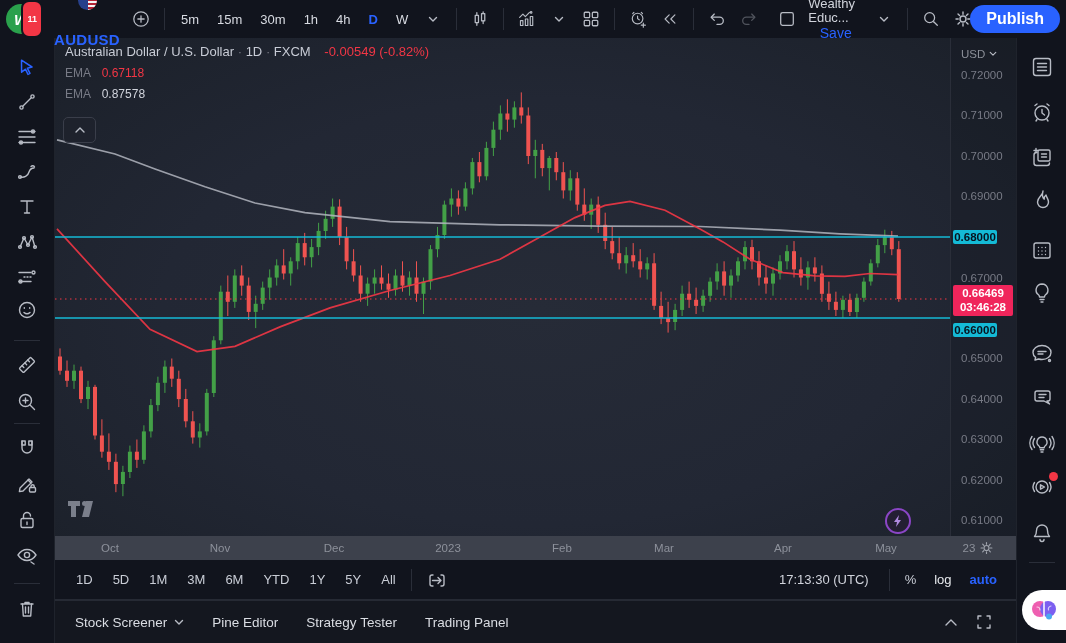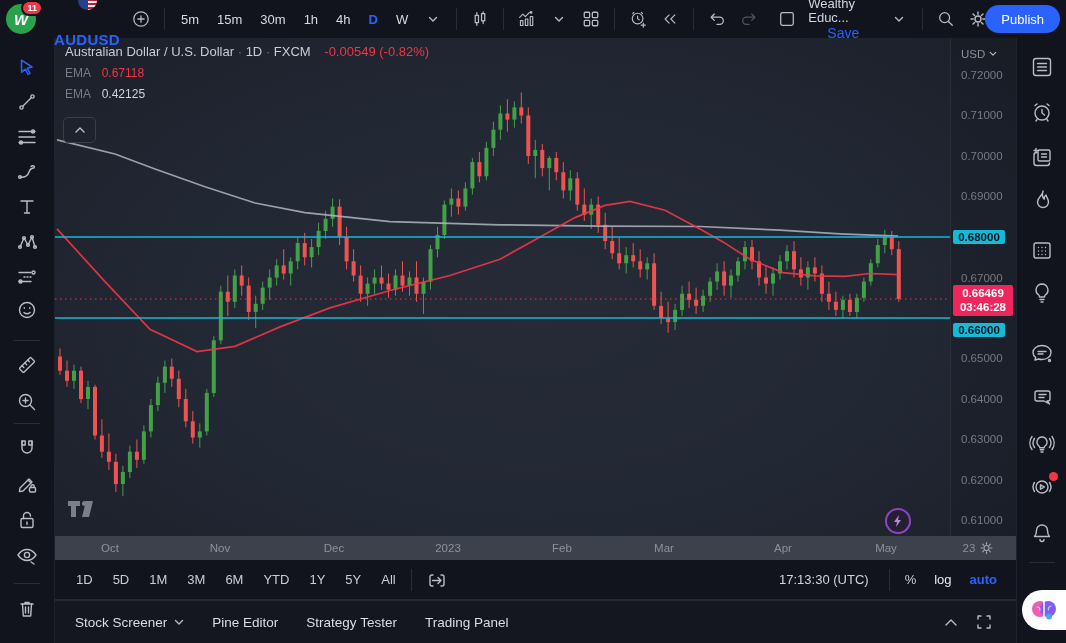--- a/index.html
+++ b/index.html
@@ -9,36 +9,36 @@
   svg{display:block}
   .ic{stroke:#b8bcc5;fill:none;stroke-width:1.4;stroke-linecap:round;stroke-linejoin:round}
 
   
   .topbar{position:absolute;left:0;top:0;width:1066px;height:38px;background:#11141d;
     display:flex;align-items:center;padding:0 6px;gap:6px;z-index:30;}
   .avatar{position:relative;width:30px;height:30px;border-radius:50%;background:#2aa14c;
     display:flex;align-items:center;justify-content:center;font-weight:bold;font-style:italic;
     color:#fff;font-size:15px;flex:0 0 auto;}
   .badge{position:absolute;top:-4px;right:-7px;background:#f23645;color:#fff;font-size:9px;
-    font-weight:bold;font-style:normal;border-radius:8px;padding:1px 4px;border:2px solid #11141d;text-align:right;}
+    font-weight:bold;font-style:normal;border-radius:8px;padding:12px 4px;border:2px solid #11141d;text-align:right;}
   .flag{width:19px;height:19px;border-radius:50%;overflow:hidden;flex:0 0 auto;
     background:linear-gradient(90deg,#27408b 0 50%,#b22234 50% 100%);position:relative;}
   .flag:after{content:"";position:absolute;right:0;top:0;width:50%;height:100%;
     background:repeating-linear-gradient(180deg,#b22234 0 2px,#f5f5f5 2px 4px);}
   .symname{color:#2962ff;font-weight:bold;font-size:15px;letter-spacing:.3px;margin-right:2px;}
   .tbtn{display:flex;align-items:center;justify-content:center;height:28px;min-width:26px;
     padding:0 4px;border-radius:4px;color:#d1d4dc;font-size:13px;}
   .tbtn.dim{opacity:.38}
   .tf{font-size:13px;color:#d8dbe2;padding:0 6px;}
   .tf.active{color:#2962ff;font-weight:bold;}
   .vsep{width:1px;height:22px;background:#2a2e39;margin:0 4px;flex:0 0 auto;}
   .layoutname{display:flex;flex-direction:column;align-items:center;line-height:1.1;padding:0 2px;}
   .layoutname .nm{font-size:13px;color:#d1d4dc;}
   .layoutname .sv{font-size:14px;color:#2962ff;}
-  .publish{background:#2962ff;color:#fff;font-size:13px;font-weight:normal;border:none;
+  .publish{background:#2962ff;color:#fff;font-size:16px;font-weight:bold;border:none;
     border-radius:16px;height:28px;padding:0 16px;margin-left:2px;}
   .spacer{flex:1}
 
   
   .left-rail{position:absolute;left:0;top:38px;width:55px;height:605px;background:#11141d;
     border-right:1px solid #1f232c;z-index:20;}
   .right-rail{position:absolute;right:0;top:38px;width:50px;height:605px;background:#11141d;
     border-left:1px solid #1f232c;z-index:20;}
   .railbtn{position:absolute;left:50%;transform:translate(-50%,-50%);width:34px;height:34px;
     display:flex;align-items:center;justify-content:center;border-radius:6px;}
@@ -65,21 +65,21 @@
     border:1px solid #3a3e4a;border-radius:5px;display:flex;align-items:center;justify-content:center;z-index:5;}
   .tvlogo{position:absolute;left:12px;top:461px;opacity:.75;z-index:4;}
   .flashbtn{position:absolute;left:830px;top:470px;width:26px;height:26px;border-radius:50%;
     background:#241f33;border:2px solid #8b46c6;display:flex;align-items:center;justify-content:center;z-index:5;}
 
   
   .price-axis{position:absolute;right:0;top:0;width:66px;height:498px;border-left:1px solid #2a2e39;
     background:rgba(17,20,29,0.25);z-index:6;font-size:11.5px;color:#787b86;}
   .axis-cur{position:absolute;left:10px;top:10px;color:#8b8f98;display:flex;align-items:center;gap:4px;}
   .tick{position:absolute;left:10px;transform:translateY(-50%);white-space:nowrap;}
-  .lvl{position:absolute;left:2px;transform:translateY(-50%);width:52px;text-align:center;
+  .lvl{position:absolute;left:2px;transform:translateY(-50%);width:44px;text-align:center;
     border-radius:2px;font-size:11.5px;padding:1px 0;color:#07131f;font-weight:bold;}
   .lastlbl{position:absolute;left:2px;width:60px;text-align:center;border-radius:2px;
     color:#fff;font-weight:bold;font-size:11.5px;line-height:1.25;padding:1px 0;}
 
   
   .time-axis{position:relative;width:961px;height:24px;background:#3d414c;z-index:7;padding-left:45px;}
   .mon{position:absolute;top:50%;transform:translate(-50%,-50%);font-size:11.5px;color:#8d919b;}
   .taxis-gear{position:absolute;right:22px;top:50%;transform:translateY(-50%);opacity:.8}
 
   
@@ -591,21 +591,21 @@
           <span style="color:#787b86"> · </span>
           <span>FXCM</span>
           <span class="chg">-0.00549 (-0.82%)</span>
         </div>
         <div class="emarow">
           <span>EMA</span>
           <span class="v1">0.67118</span>
         </div>
         <div class="emarow">
           <span>EMA</span>
-          <span class="v2">0.42125</span>
+          <span class="v2">0.87578</span>
         </div>
       </div>
       <div class="collapse-btn">
         <svg width="12" height="8" viewBox="0 0 12 8">
             <path class="ic" d="m2 6 4-4 4 4" stroke="#d1d4dc" stroke-width="1.8"></path>
           </svg>
       </div>
 
       <div class="tvlogo">
         <svg width="33" height="20" viewBox="0 0 33 20">

